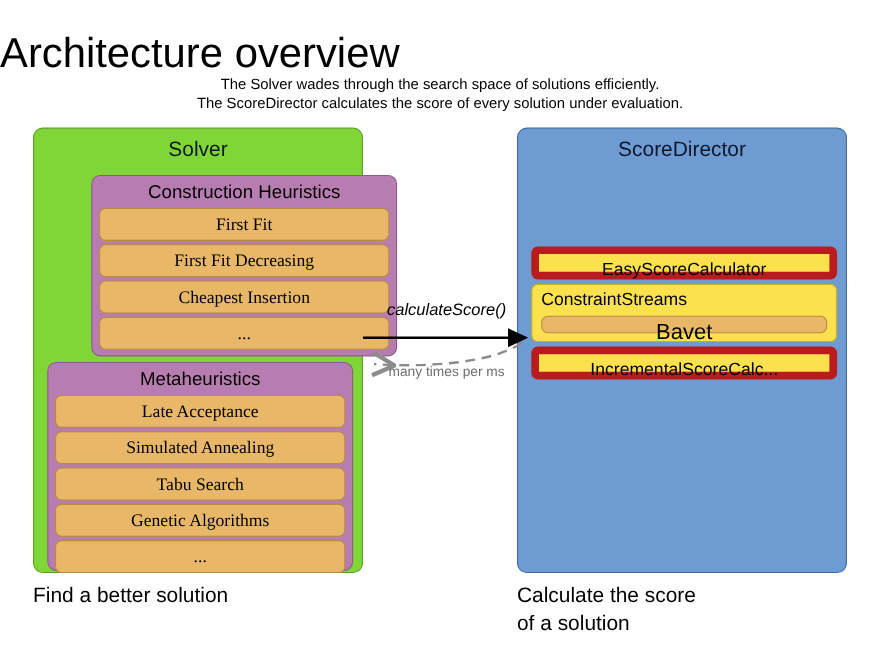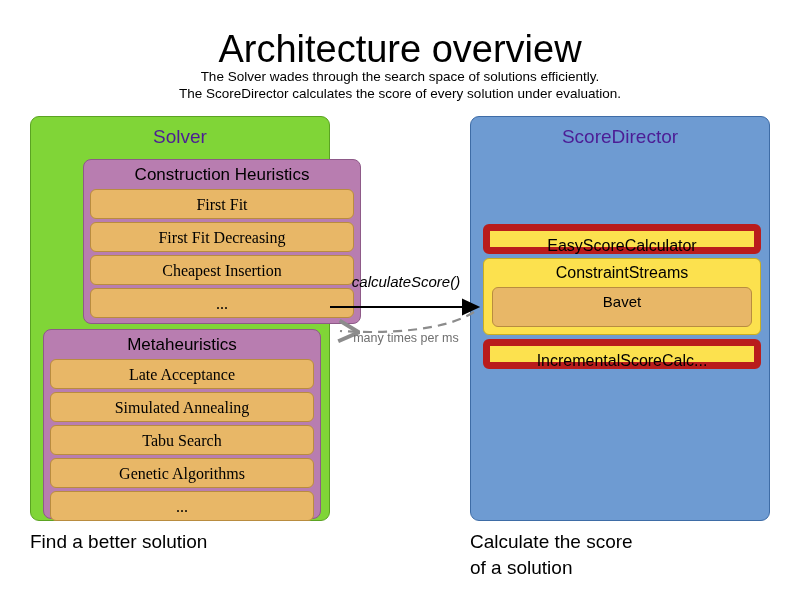--- a/index.html
+++ b/index.html
@@ -19,21 +19,21 @@
     width: 800px;
     height: 600px;
   }
 
   
   .title {
     position: absolute;
     left: 0;
     top: 26px;
     width: 800px;
-    text-align: center;
+    text-align: left;
     font-size: 38px;
     line-height: 46px;
     font-weight: 400;
     color: #000;
   }
   .subtitle {
     position: absolute;
     left: 0;
     top: 68px;
     width: 800px;
@@ -67,21 +67,21 @@
     border: 1px solid #3e6ca6;
   }
   .panel-title {
     position: absolute;
     left: 0;
     top: 7px;
     width: 100%;
     text-align: center;
     font-size: 19px;
     line-height: 26px;
-    color: #4c1d95;
+    color: #0f172a;
   }
 
   
   .group {
     position: absolute;
     background: #B87DB0;
     border: 1px solid #8e5a88;
     border-radius: 8px;
     box-sizing: border-box;
     padding: 3px 6px 6px 6px;
@@ -128,30 +128,29 @@
   .sd-stack .item { margin-bottom: 4px; }
   .group-yellow {
     background: #FCE14E;
     border: 1px solid #c9ae20;
     border-radius: 6px;
     box-sizing: border-box;
     padding: 0 8px 7px 8px;
     margin-bottom: 4px;
   }
   .group-yellow .group-title-y {
-    text-align: center;
     font-size: 16px;
     line-height: 28px;
     color: #000;
   }
   .nested-item {
-    height: 40px;
+    height: 16px;
     line-height: 28px;
     text-align: center;
-    font-size: 15px;
+    font-size: 20px;
     background: #E8B767;
     border: 1px solid #b98c3f;
     border-radius: 6px;
     box-sizing: border-box;
     color: #000;
   }
 
   
   .arrow-layer {
     position: absolute;

